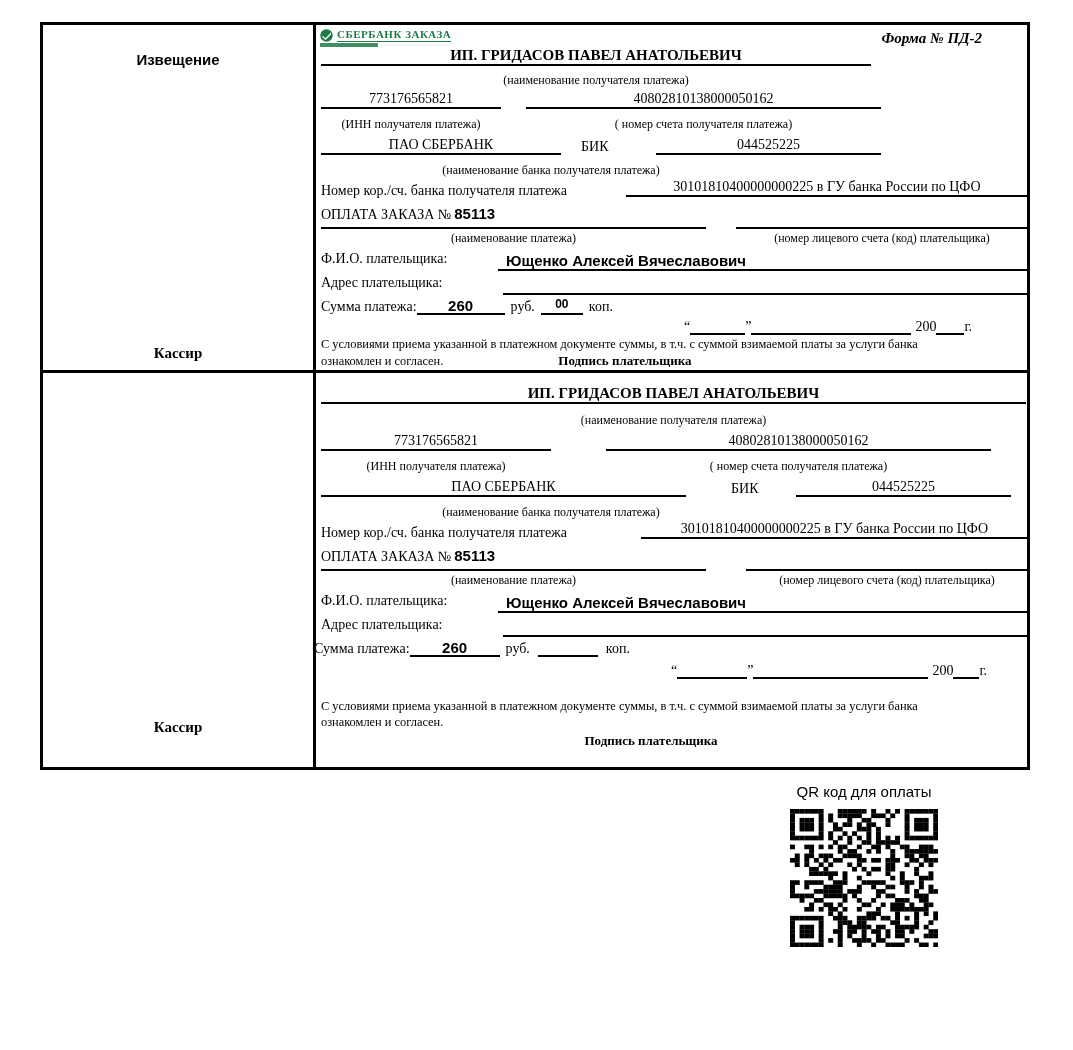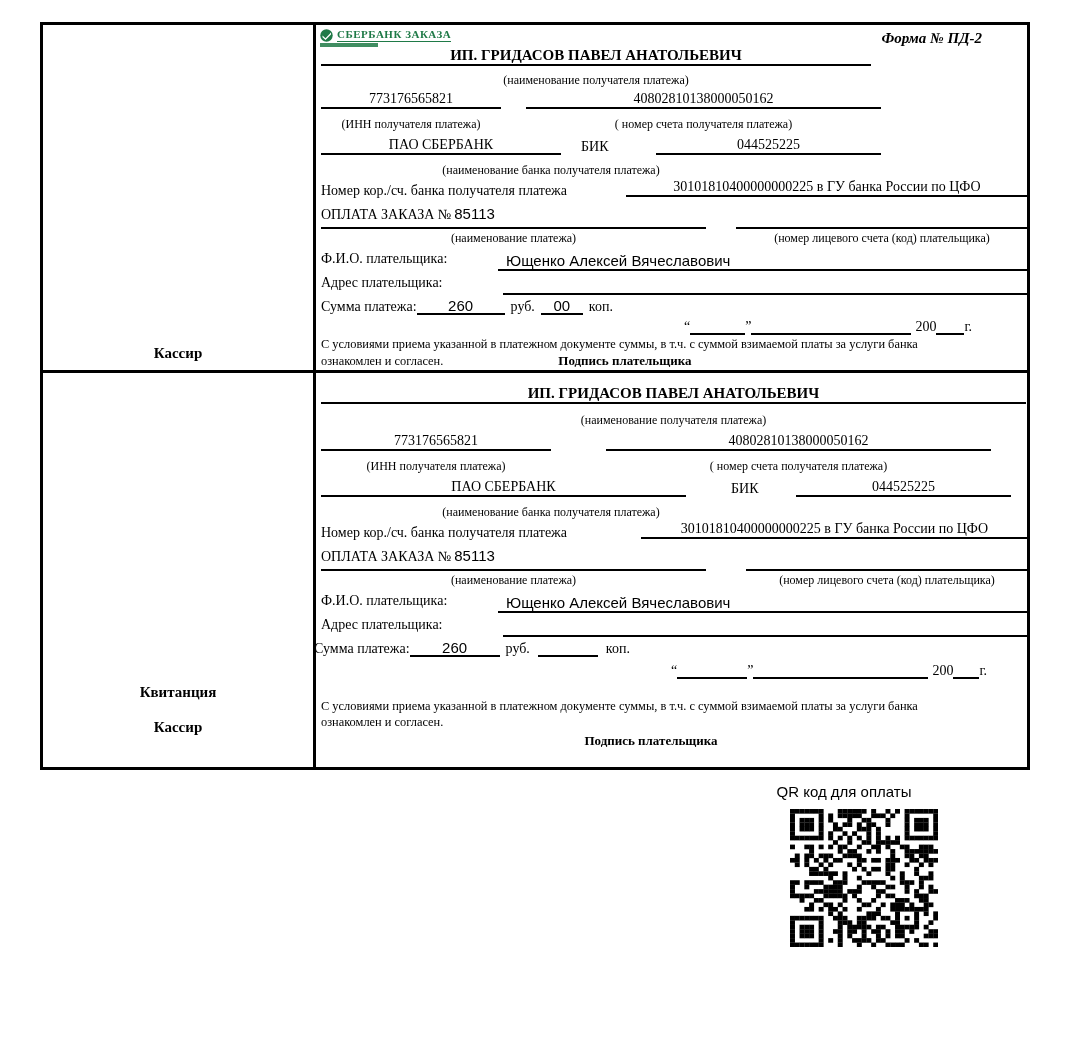--- a/index.html
+++ b/index.html
@@ -6,21 +6,21 @@
   #screen{position:relative;width:1073px;height:1050px;background:#fff;overflow:hidden;
           font-family:"Liberation Serif", serif;color:#000;}
   .box{position:absolute;left:40px;top:22px;width:990px;height:748px;
        border:3px solid #000;box-sizing:border-box;}
   .section{position:relative;width:100%;box-sizing:border-box;display:flex;}
   .sec1{height:348px;border-bottom:3px solid #000;}
   .sec2{height:394px;}
   .left-cell{position:relative;width:273px;box-sizing:border-box;border-right:3px solid #000;flex:none;}
   .right-cell{position:relative;flex:1;font-size:14px;}
   .row{position:absolute;display:flex;align-items:flex-end;white-space:nowrap;}
-  .sans{font-family:"Liberation Sans", sans-serif;}
+  .sans{font-family:"Liberation Sans", sans-serif;font-weight:bold;}
   .b{font-weight:bold;}
   .i{font-style:italic;}
   .u2{border-bottom:2px solid #000;}
   .cap{font-size:12px;text-align:center;white-space:nowrap;}
   .val{text-align:center;}
   .abs{position:absolute;}
   .center{text-align:center;}
   .seg{display:inline-block;border-bottom:2px solid #000;height:16px;}
   .terms{font-size:12.4px;white-space:nowrap;}
   .sidelabel{position:absolute;width:100%;text-align:center;font-weight:bold;font-size:15px;}
@@ -30,20 +30,21 @@
   .qr-label{position:absolute;font-size:15px;font-family:"Liberation Sans", sans-serif;}
 </style>
 </head>
 <body>
 
 <div id="screen">
   <div class="box">
 
     <div class="section sec1">
       <div class="left-cell">
+        <div class="sidelabel sans" style="top:26px;">Извещение</div>
         <div class="sidelabel" style="top:320px;">Кассир</div>
       </div>
       <div class="right-cell">
 
         <div class="abs" style="left:4px;top:3px;">
           <div class="logo-row">
             <svg width="13" height="13" viewBox="0 0 13 13">
               <circle cx="6.5" cy="6.5" r="6.2" fill="#1f7a47"></circle>
               <path d="M2.5 6.5 L5.5 9.2 L11 3.4 L11 5.4 L5.5 11 L2.5 8.2 Z" fill="#fff"></path>
             </svg>
@@ -95,21 +96,21 @@
           <span class="sans" style="font-size:15px;padding-left:8px;">Ющенко Алексей Вячеславович</span>
         </div>
 
         <div class="abs" style="left:5px;top:250px;">Адрес плательщика:</div>
         <div class="abs u2" style="left:187px;top:248px;width:525px;height:20px;"></div>
 
         <div class="row" style="left:5px;top:272px;">
           <span>Сумма платежа:</span>
           <span class="seg val sans" style="width:88px;font-size:15px;">260</span>
           <span style="margin-left:6px;">руб.</span>
-          <span class="seg val sans" style="width:42px;margin-left:6px;font-size:15px;">00</span>
+          <span class="seg val sans" style="width:42px;margin-left:6px;font-size:12px;">00</span>
           <span style="margin-left:6px;">коп.</span>
         </div>
 
         <div class="row" style="left:368px;top:292px;">
           <span>“</span>
           <span class="seg" style="width:55px;"></span>
           <span>”</span>
           <span class="seg" style="width:160px;"></span>
           <span style="margin-left:4px;">200</span>
           <span class="seg" style="width:28px;"></span>
@@ -119,21 +120,20 @@
         <div class="abs terms" style="left:5px;top:312px;">С условиями приема указанной в платежном документе суммы, в т.ч. с суммой взимаемой платы за услуги банка</div>
         <div class="row terms" style="left:5px;top:328px;">
           <span>ознакомлен и согласен.</span>
           <span class="b" style="margin-left:115px;font-size:13px;">Подпись плательщика</span>
         </div>
       </div>
     </div>
 
     <div class="section sec2">
       <div class="left-cell">
-        <div class="sidelabel" style="top:311px;">Квитанция</div>
         <div class="sidelabel" style="top:346px;">Кассир</div>
       </div>
       <div class="right-cell">
 
         <div class="row" style="left:5px;top:12px;width:705px;">
           <div class="val b u2" style="width:100%;font-size:15px;">ИП. ГРИДАСОВ ПАВЕЛ АНАТОЛЬЕВИЧ</div>
         </div>
         <div class="abs cap" style="left:5px;top:40px;width:705px;">(наименование получателя платежа)</div>
 
         <div class="row" style="left:5px;top:60px;width:230px;">
@@ -193,21 +193,21 @@
           <span>г.</span>
         </div>
 
         <div class="abs terms" style="left:5px;top:326px;">С условиями приема указанной в платежном документе суммы, в т.ч. с суммой взимаемой платы за услуги банка</div>
         <div class="abs terms" style="left:5px;top:342px;">ознакомлен и согласен.</div>
         <div class="abs b center" style="left:5px;top:360px;width:660px;font-size:13px;">Подпись плательщика</div>
       </div>
     </div>
   </div>
 
-  <div class="qr-label" style="left:749px;top:783px;width:190px;text-align:center;">QR код для оплаты</div>
+  <div class="qr-label" style="left:769px;top:783px;width:190px;text-align:center;">QR код для оплаты</div>
   <svg class="abs" style="left:790px;top:809px;" width="148" height="138" viewBox="0 0 148 138">
       <rect width="148" height="138" fill="#fff"></rect>
       <rect x="0.00" y="0.00" width="4.97" height="4.65" fill="#000"></rect>
       <rect x="4.77" y="0.00" width="4.97" height="4.65" fill="#000"></rect>
       <rect x="9.55" y="0.00" width="4.97" height="4.65" fill="#000"></rect>
       <rect x="14.32" y="0.00" width="4.97" height="4.65" fill="#000"></rect>
       <rect x="19.10" y="0.00" width="4.97" height="4.65" fill="#000"></rect>
       <rect x="23.87" y="0.00" width="4.97" height="4.65" fill="#000"></rect>
       <rect x="28.65" y="0.00" width="4.97" height="4.65" fill="#000"></rect>
       <rect x="47.74" y="0.00" width="4.97" height="4.65" fill="#000"></rect>

